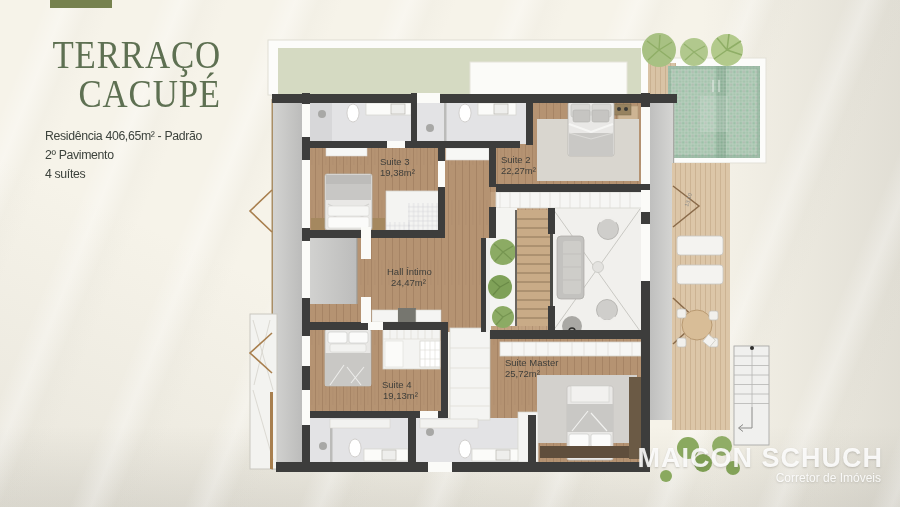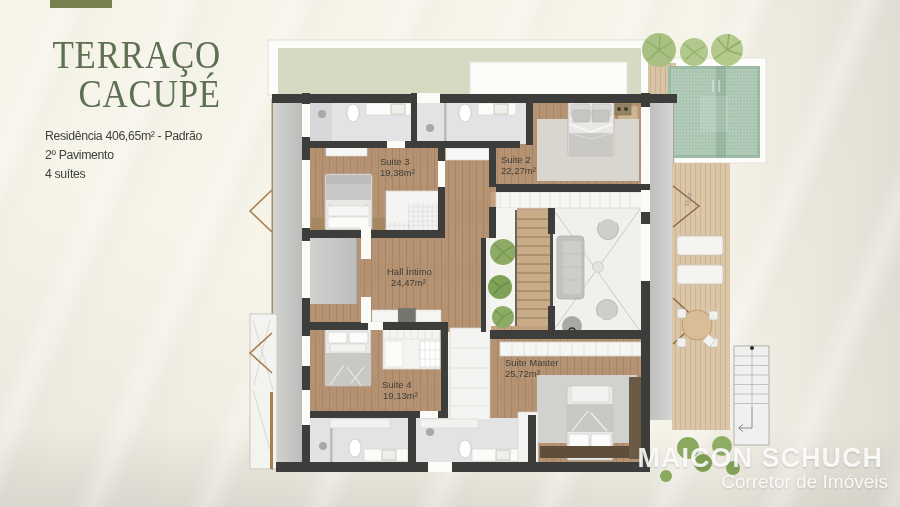--- a/index.html
+++ b/index.html
@@ -11,21 +11,21 @@
       linear-gradient(to bottom, rgba(0,0,0,0) 84%, rgba(150,148,140,0.20) 100%),
       linear-gradient(205deg, rgba(0,0,0,0) 62%, rgba(150,148,140,0.12) 95%),
       #f6f3e9;}
   .title{position:absolute;left:0;top:35px;width:221px;text-align:right;
     font-family:"Liberation Serif",serif;color:#5e7052;
     font-size:40px;line-height:39px;letter-spacing:1px;font-weight:400;
     transform:scaleX(0.87);transform-origin:right top;}
   .sub{position:absolute;left:45px;top:127px;font-size:12.3px;line-height:19px;letter-spacing:-0.35px;color:#3c423c;}
   .wm1{position:absolute;right:17px;top:443px;font-size:27px;font-weight:bold;letter-spacing:1px;
     color:rgba(255,255,255,0.88);text-shadow:0 1px 2px rgba(120,118,110,0.35);}
-  .wm2{position:absolute;right:12px;top:471px;font-size:19px;
+  .wm2{position:absolute;right:19px;top:471px;font-size:12px;
     color:rgba(255,255,255,0.88);text-shadow:0 1px 2px rgba(120,118,110,0.3);}
   svg{position:absolute;left:0;top:0;}
 </style>
 </head>
 <body>
 
 <div style="position:absolute;left:50px;top:0;width:62px;height:8px;background:#76814e;"></div>
 
 <div class="title">TERRAÇO<br>CACUPÉ</div>
 

